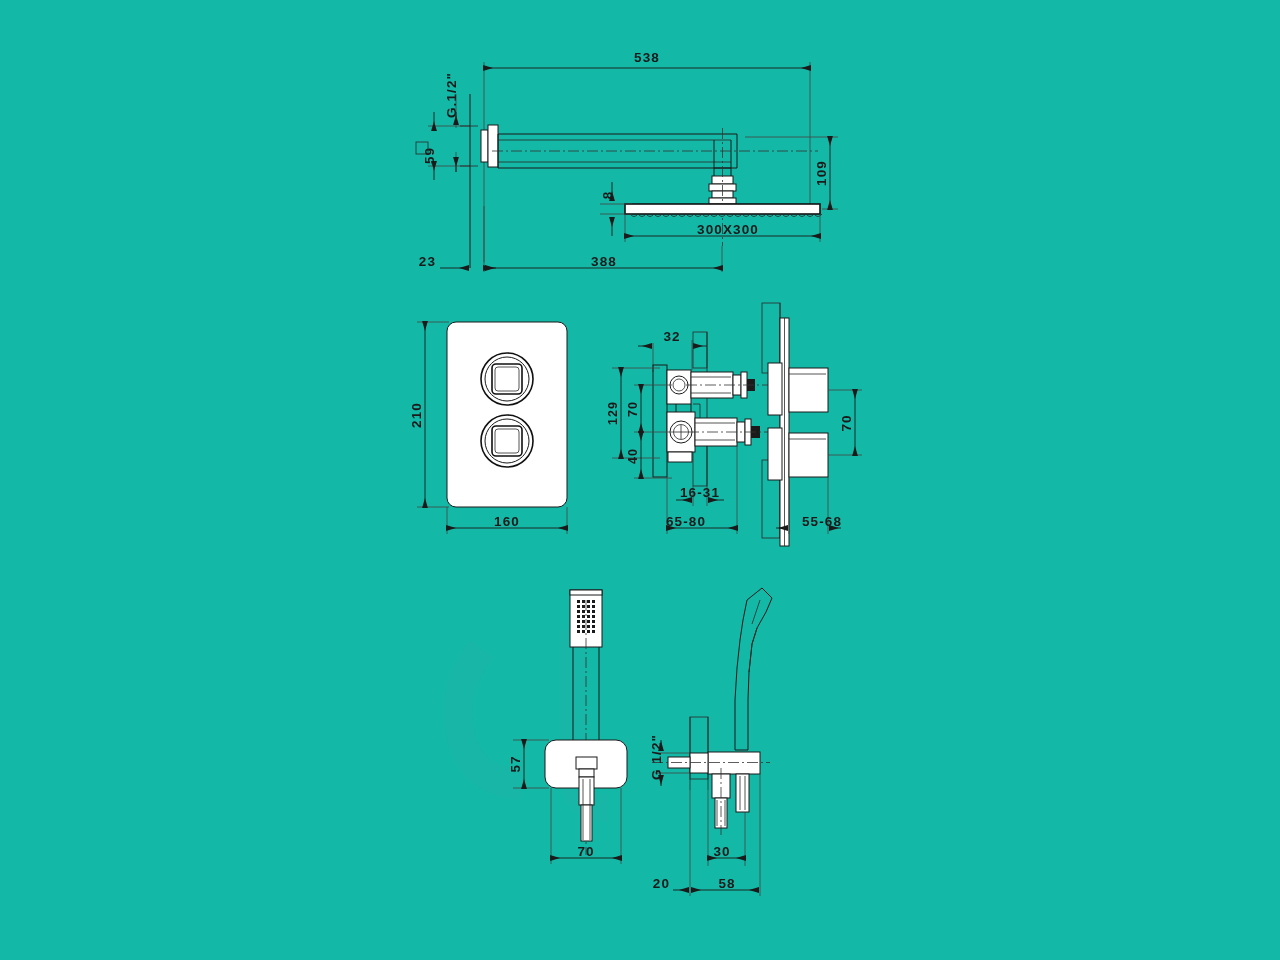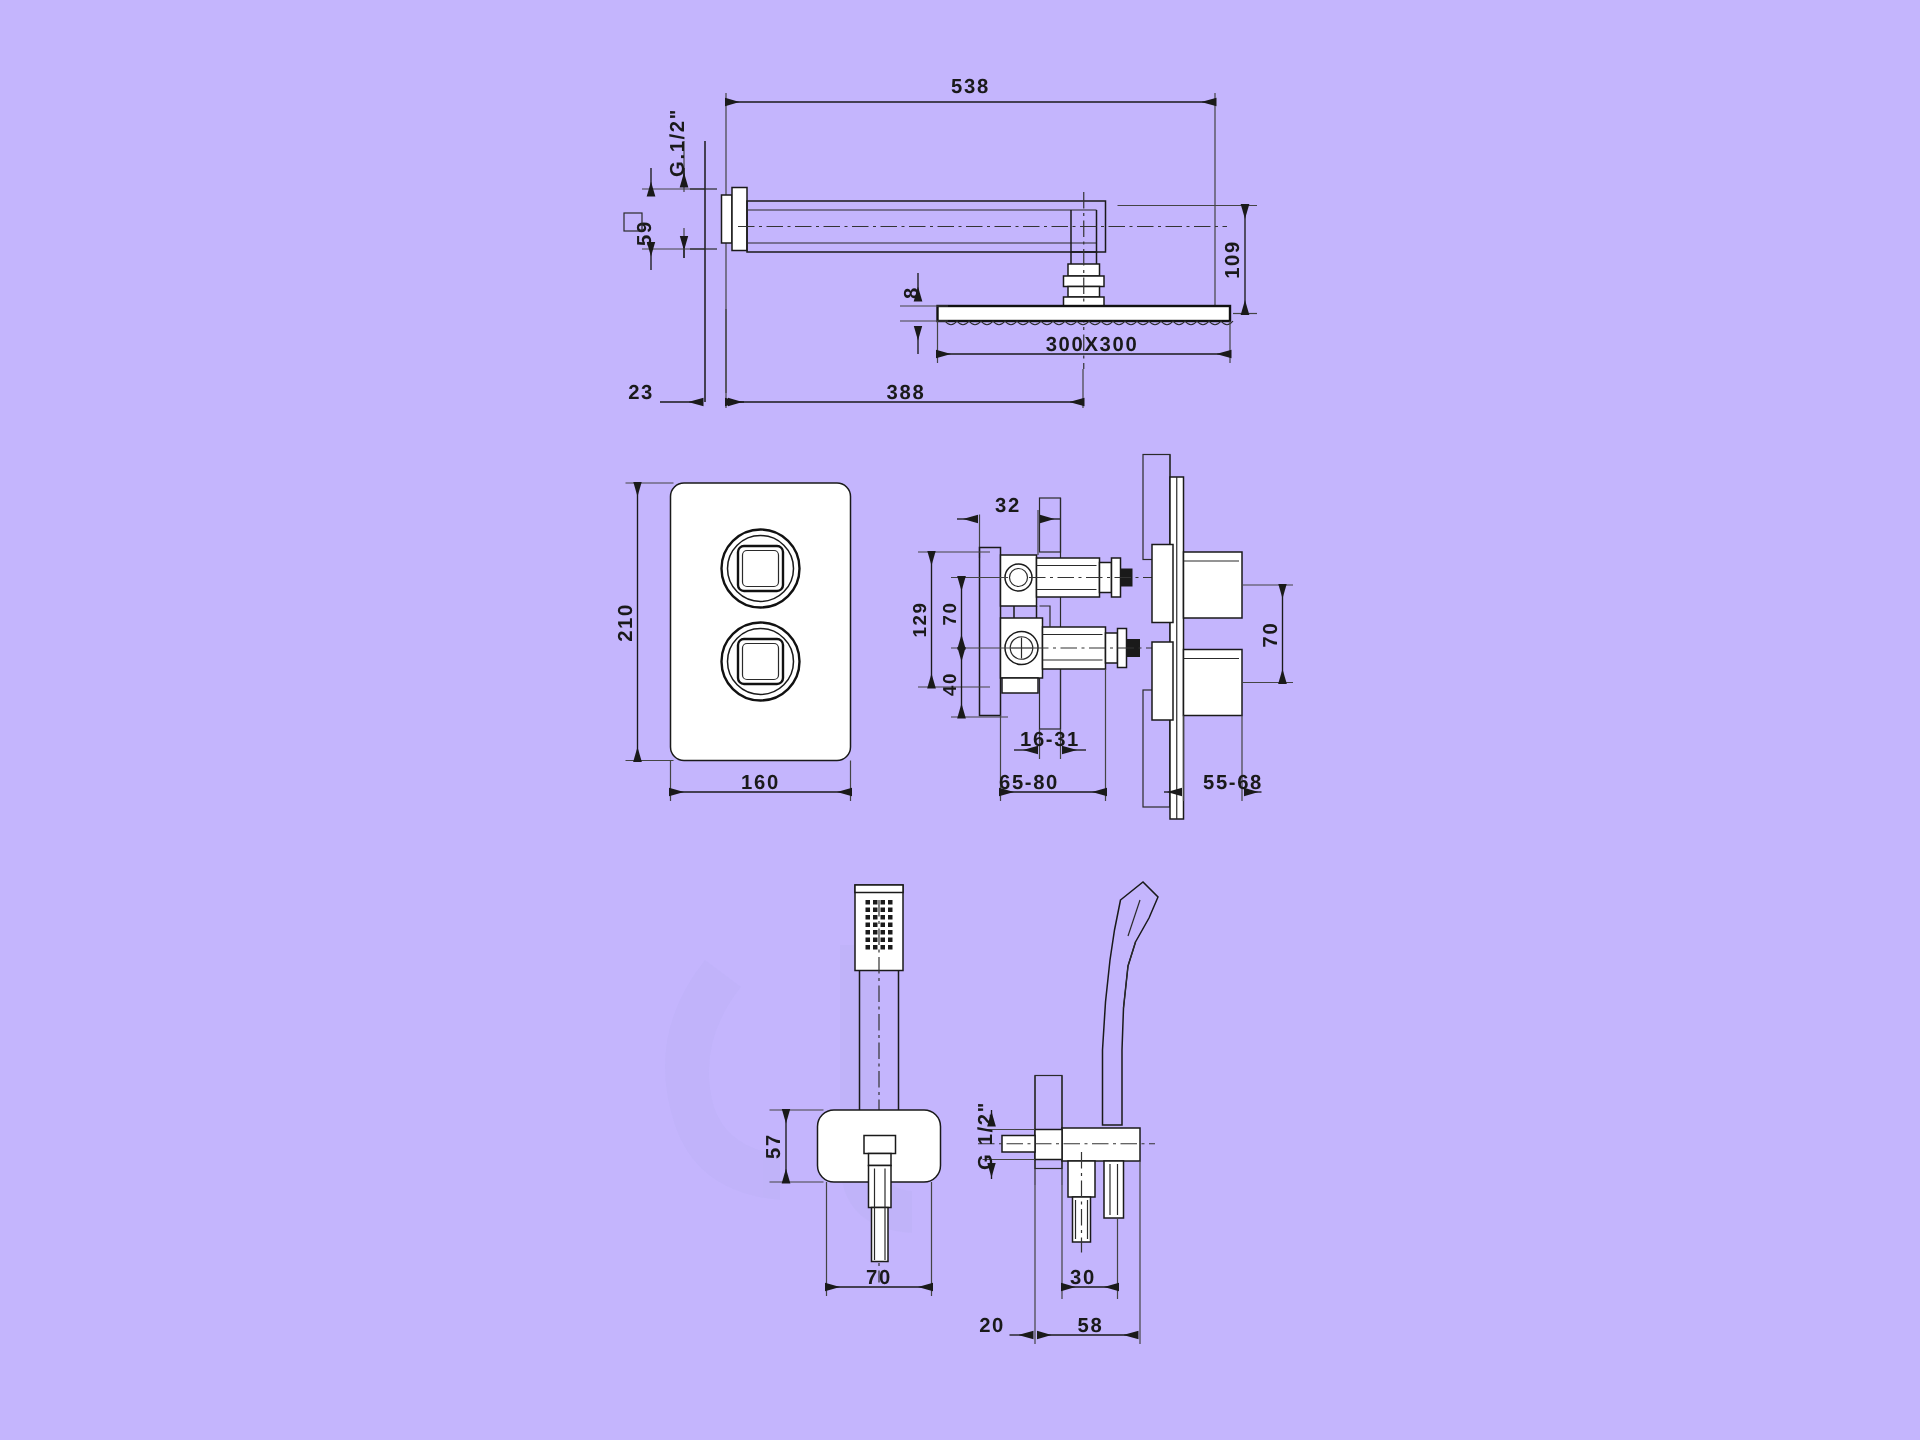--- a/index.html
+++ b/index.html
@@ -10,21 +10,21 @@
   body {
     width: 1280px;
     height: 960px;
     font-family: "Liberation Sans", sans-serif;
     overflow: hidden;
   }
   #sheet {
     position: relative;
     width: 1280px;
     height: 960px;
-    background: #c4b5fd;
+    background: #14b8a6;
   }
   #drawing {
     position: absolute;
     left: 0;
     top: 0;
   }
   .dimtext {
     font-family: "Liberation Sans", sans-serif;
     font-size: 13.5px;
     font-weight: 700;

